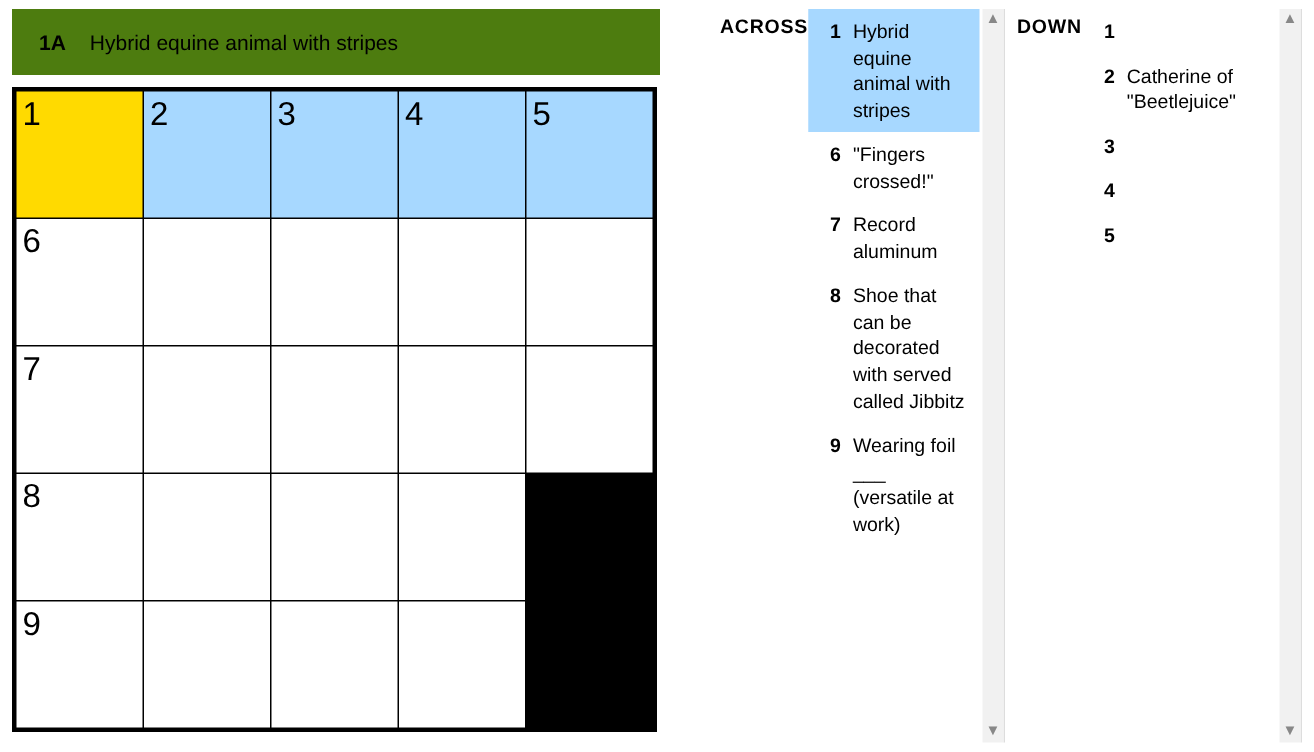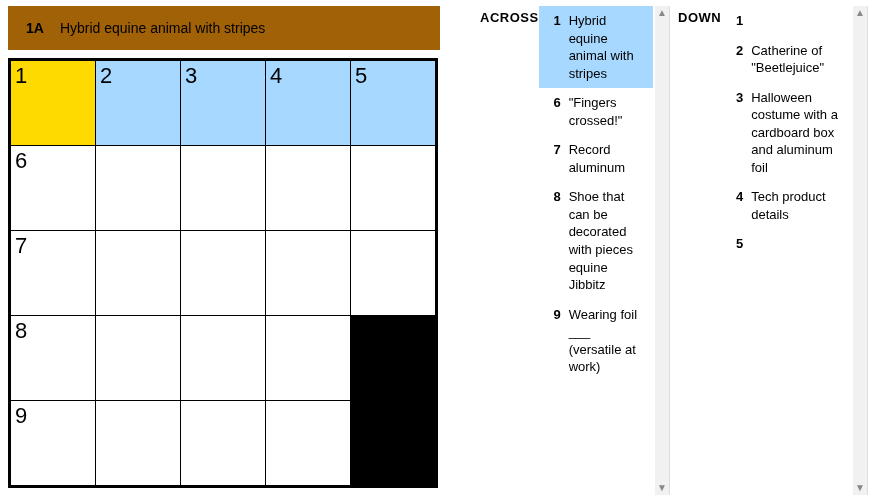--- a/index.html
+++ b/index.html
@@ -11,21 +11,21 @@
     overflow: hidden;
     display: flex;
     padding: 6px 8px;
   }
   .left-col {
     width: 448px;
     display: flex;
     flex-direction: column;
   }
   .clue-bar {
-    background: #a16207;
+    background: #4d7c0f;
     padding: 14px 18px;
     font-size: 14px;
     display: flex;
     align-items: center;
     gap: 16px;
     margin-bottom: 8px;
   }
   .clue-bar .num { font-weight: 700; }
   .grid-wrap {
     border: 3px solid #000;
@@ -188,21 +188,21 @@
           <div class="clue-item">
             <span class="cn">6</span>
             <span class="ct">"Fingers crossed!"</span>
           </div>
           <div class="clue-item">
             <span class="cn">7</span>
             <span class="ct">Record aluminum</span>
           </div>
           <div class="clue-item">
             <span class="cn">8</span>
-            <span class="ct">Shoe that can be decorated with pieces equine Jibbitz</span>
+            <span class="ct">Shoe that can be decorated with served called Jibbitz</span>
           </div>
           <div class="clue-item">
             <span class="cn">9</span>
             <span class="ct">Wearing foil ___ (versatile at work)</span>
           </div>
         </div>
       <div class="clue-scroll">
         <span class="arrow">▲</span>
         <span class="arrow">▼</span>
       </div>
@@ -214,25 +214,23 @@
       <div class="clue-items" id="down-items">
           <div class="clue-item">
             <span class="cn">1</span>
           </div>
           <div class="clue-item">
             <span class="cn">2</span>
             <span class="ct">Catherine of "Beetlejuice"</span>
           </div>
           <div class="clue-item">
             <span class="cn">3</span>
-            <span class="ct">Halloween costume with a cardboard box and aluminum foil</span>
           </div>
           <div class="clue-item">
             <span class="cn">4</span>
-            <span class="ct">Tech product details</span>
           </div>
           <div class="clue-item">
             <span class="cn">5</span>
           </div>
         </div>
       <div class="clue-scroll">
         <span class="arrow">▲</span>
         <span class="arrow">▼</span>
       </div>
     </div>

